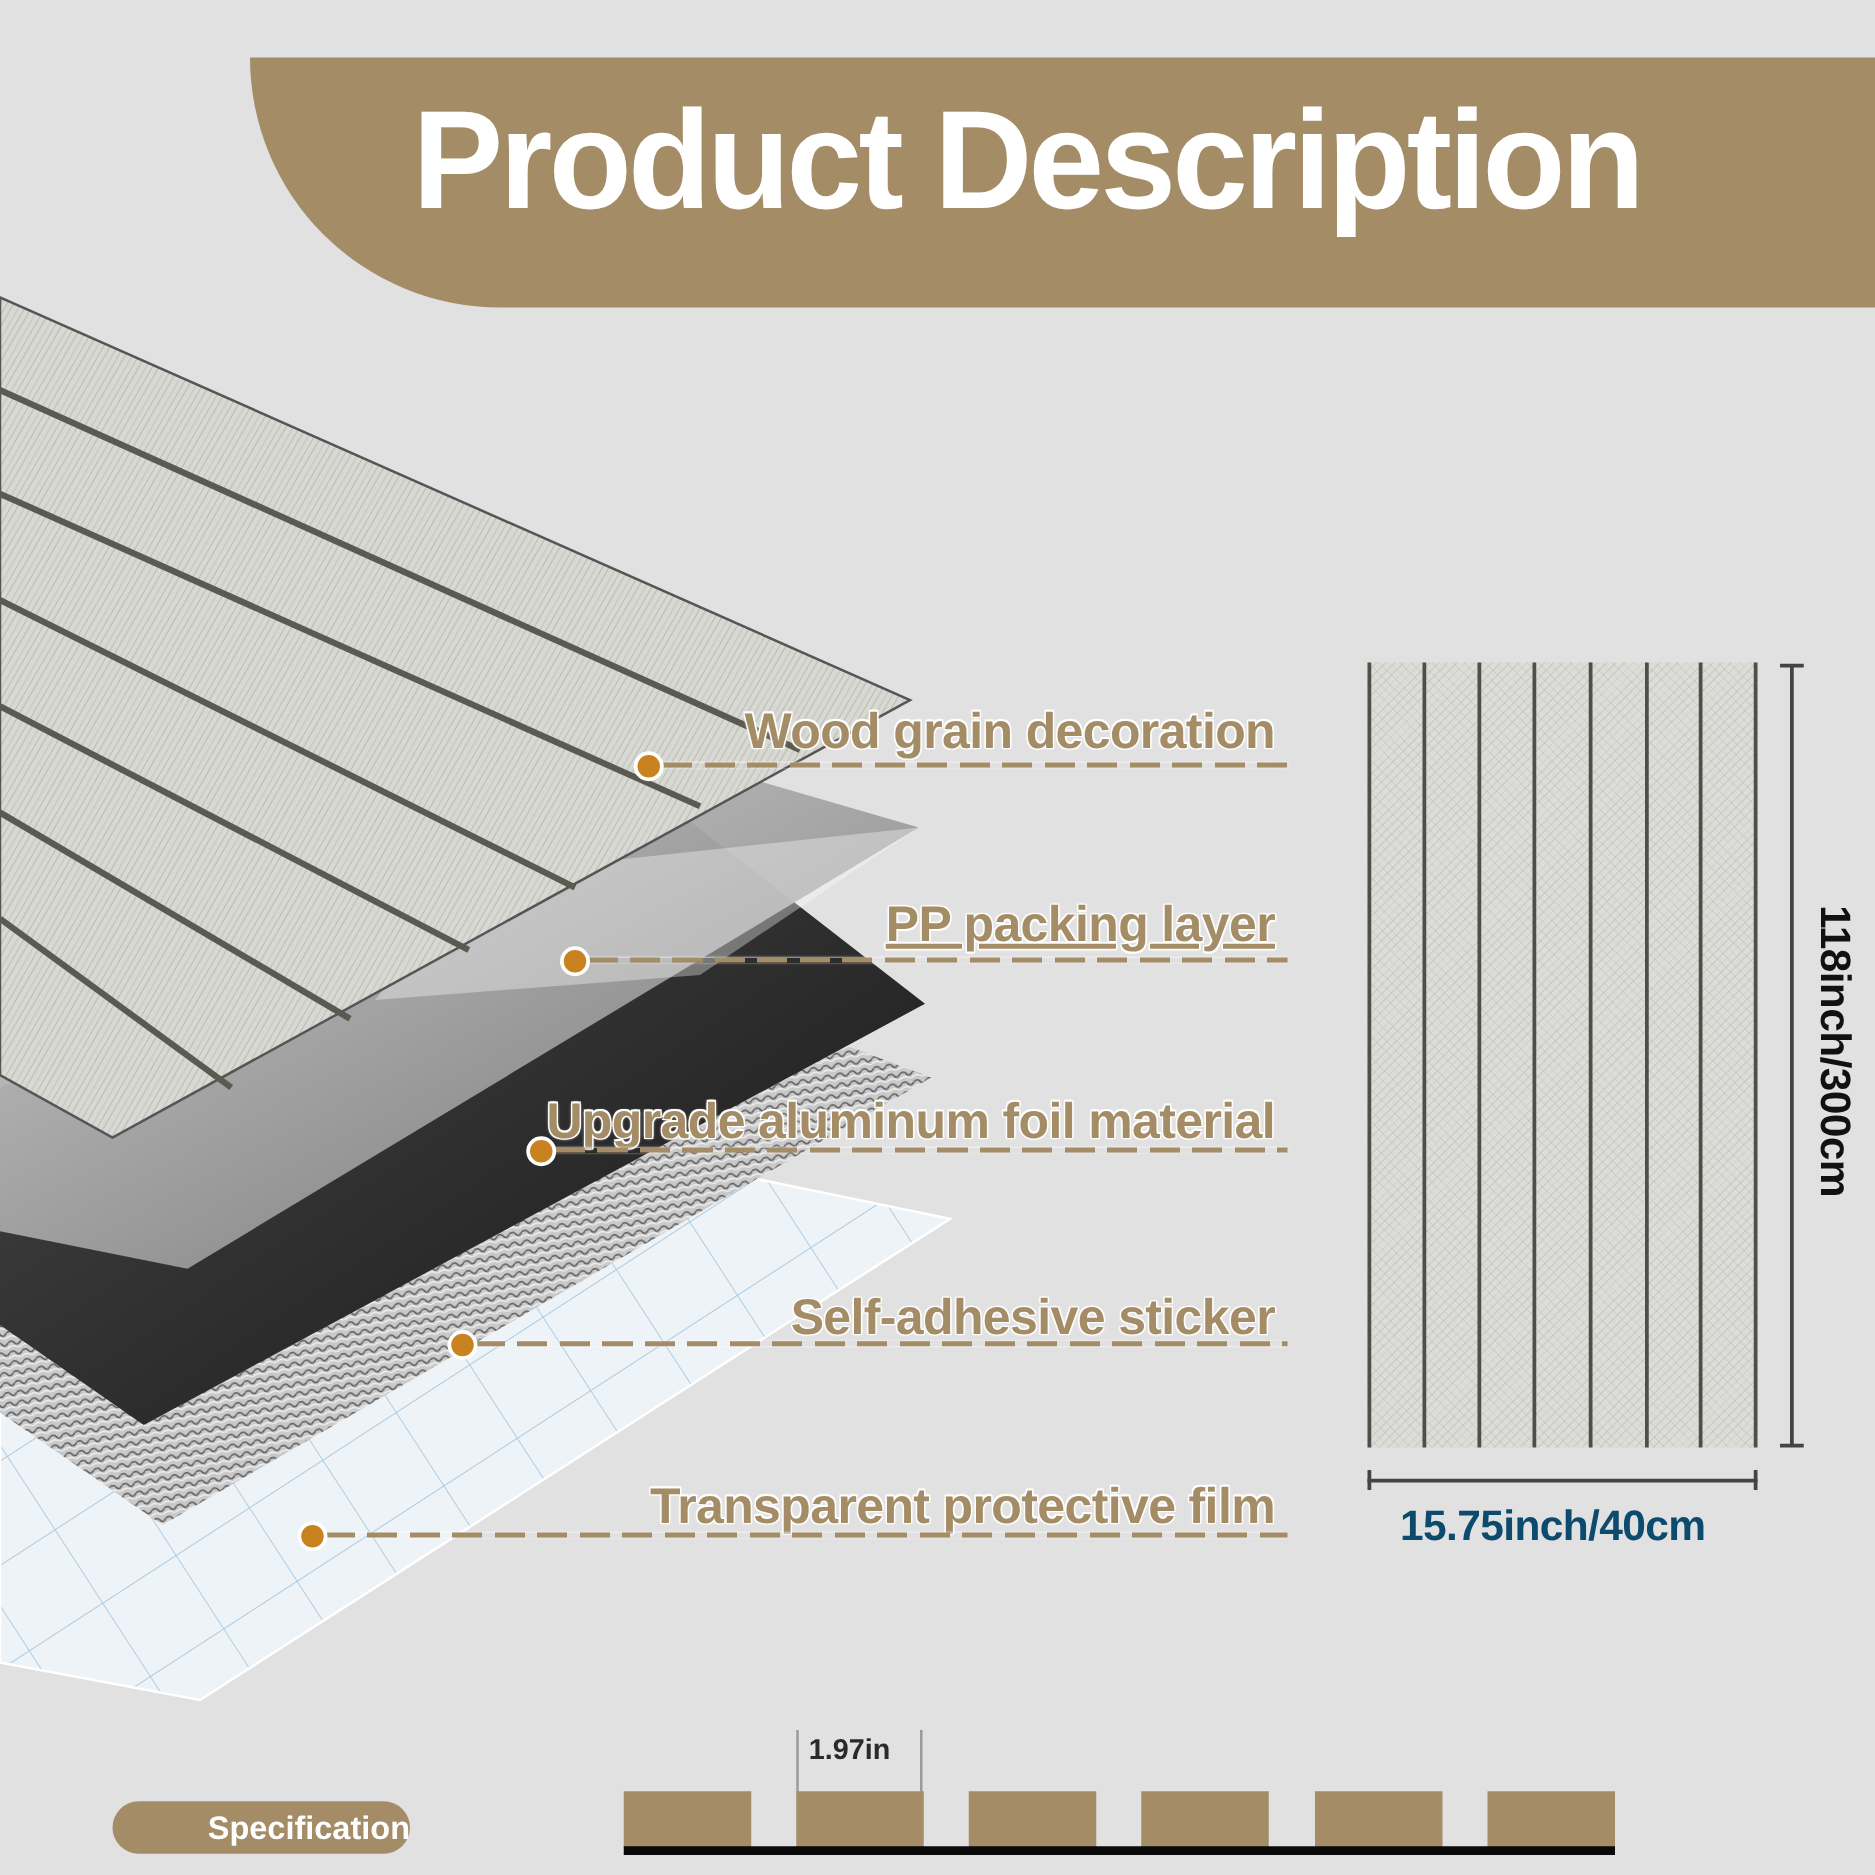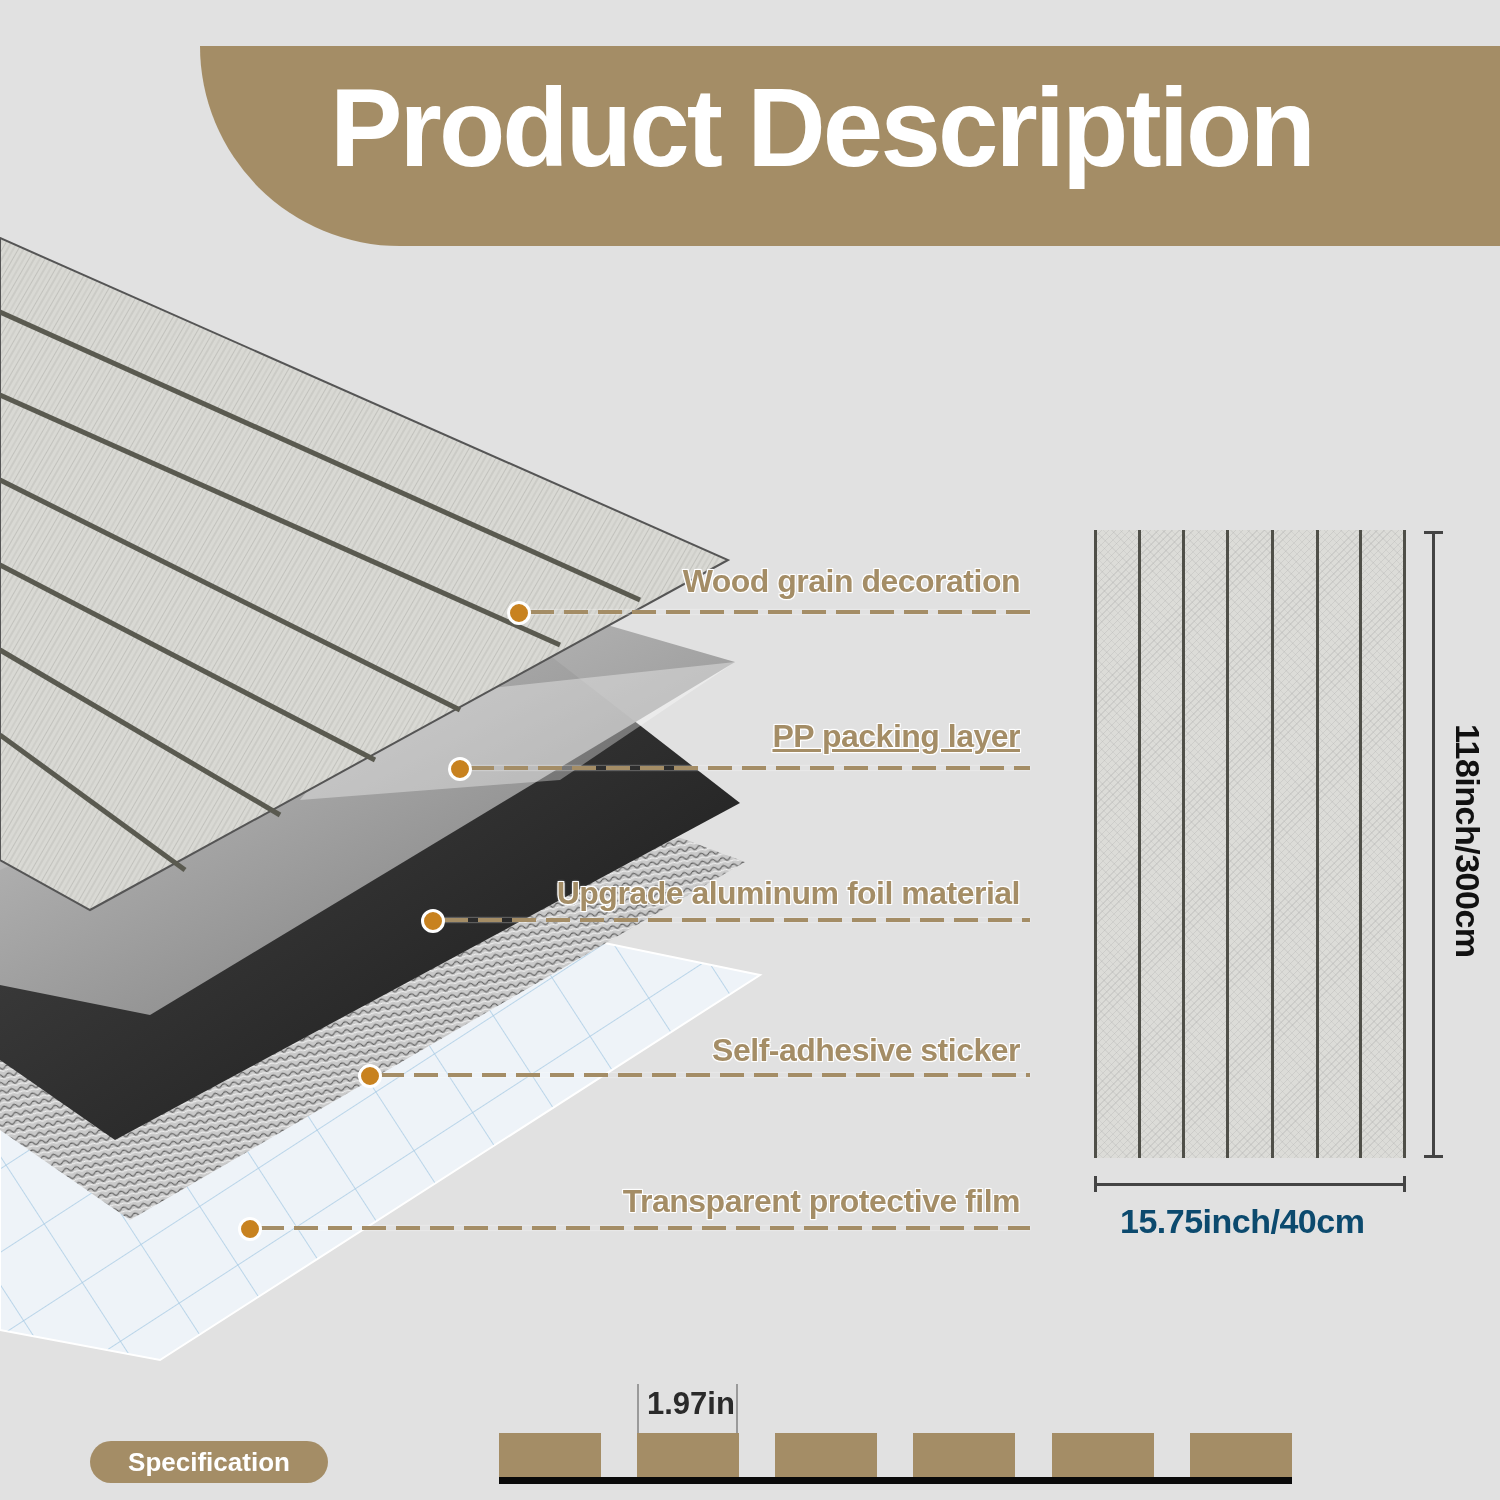--- a/index.html
+++ b/index.html
@@ -15,21 +15,21 @@
     border-top-left-radius:0;
   }
   .banner-title {
     position:absolute; left:330px; top:72px;
     color:#fff; font-weight:700; font-size:112px; letter-spacing:-3px;
     line-height:1; white-space:nowrap;
     transform:scaleX(0.97); transform-origin:left top;
   }
   .stack { position:absolute; left:0; top:0; width:1500px; height:1500px; }
   .callout-label {
-    position:absolute; right:480px; color:#a48d66; font-weight:700; font-size:32px;
+    position:absolute; right:480px; color:#a48d66; font-weight:700; font-size:40px;
     white-space:nowrap; letter-spacing:-0.5px;
     text-shadow: 0 0 2px #fff, 0 0 3px #fff, 1px 1px 0 #fff, -1px -1px 0 #fff, 1px -1px 0 #fff, -1px 1px 0 #fff;
     text-align: right;
   }
   .callout-line {
     position:absolute; height:4px;
     background: repeating-linear-gradient(to right, #a48d66 0 24px, transparent 24px 34px);
     box-shadow: 0 0 2px rgba(255,255,255,0.9);
   }
   .callout-dot {
@@ -52,26 +52,26 @@
     letter-spacing:-0.5px;
   }
   .dim-h-line { position:absolute; left:1094px; top:1183px; width:312px; height:3px; background:#444; }
   .dim-h-cap { position:absolute; top:1176px; width:3px; height:16px; background:#444; }
   .dim-h-label {
     position:absolute; left:1120px; top:1202px; font-weight:700; font-size:34px; color:#0c4a6e; white-space:nowrap;
     letter-spacing:-0.5px;
   }
   .spec-badge {
     position:absolute; left:90px; top:1441px; width:238px; height:42px; border-radius:21px;
-    background:#a48d66; color:#fff; font-weight:700; font-size:26px; text-align:center; line-height:42px;
+    background:#a48d66; color:#fff; font-weight:700; font-size:26px; text-align:right; line-height:42px;
   }
   .spec-bar { position:absolute; top:1433px; width:102px; height:45px; background:#a48d66; }
   .spec-base { position:absolute; left:499px; top:1477px; width:793px; height:7px; background:#0a0a0a; }
   .spec-tick { position:absolute; top:1384px; width:2px; height:50px; background:#9a9a9a; }
-  .spec-label { position:absolute; left:647px; top:1386px; font-weight:700; font-size:31px; color:#2a2a2a; }
+  .spec-label { position:absolute; left:647px; top:1386px; font-weight:700; font-size:23px; color:#2a2a2a; }
 </style>
 </head>
 <body>
 
 <div class="banner"></div>
 <div class="banner-title">Product Description</div>
 
 <svg class="stack" viewBox="0 0 1500 1500" xmlns="http://www.w3.org/2000/svg">
   <defs>
     <pattern id="wood" width="14" height="14" patternUnits="userSpaceOnUse" patternTransform="rotate(30)">

